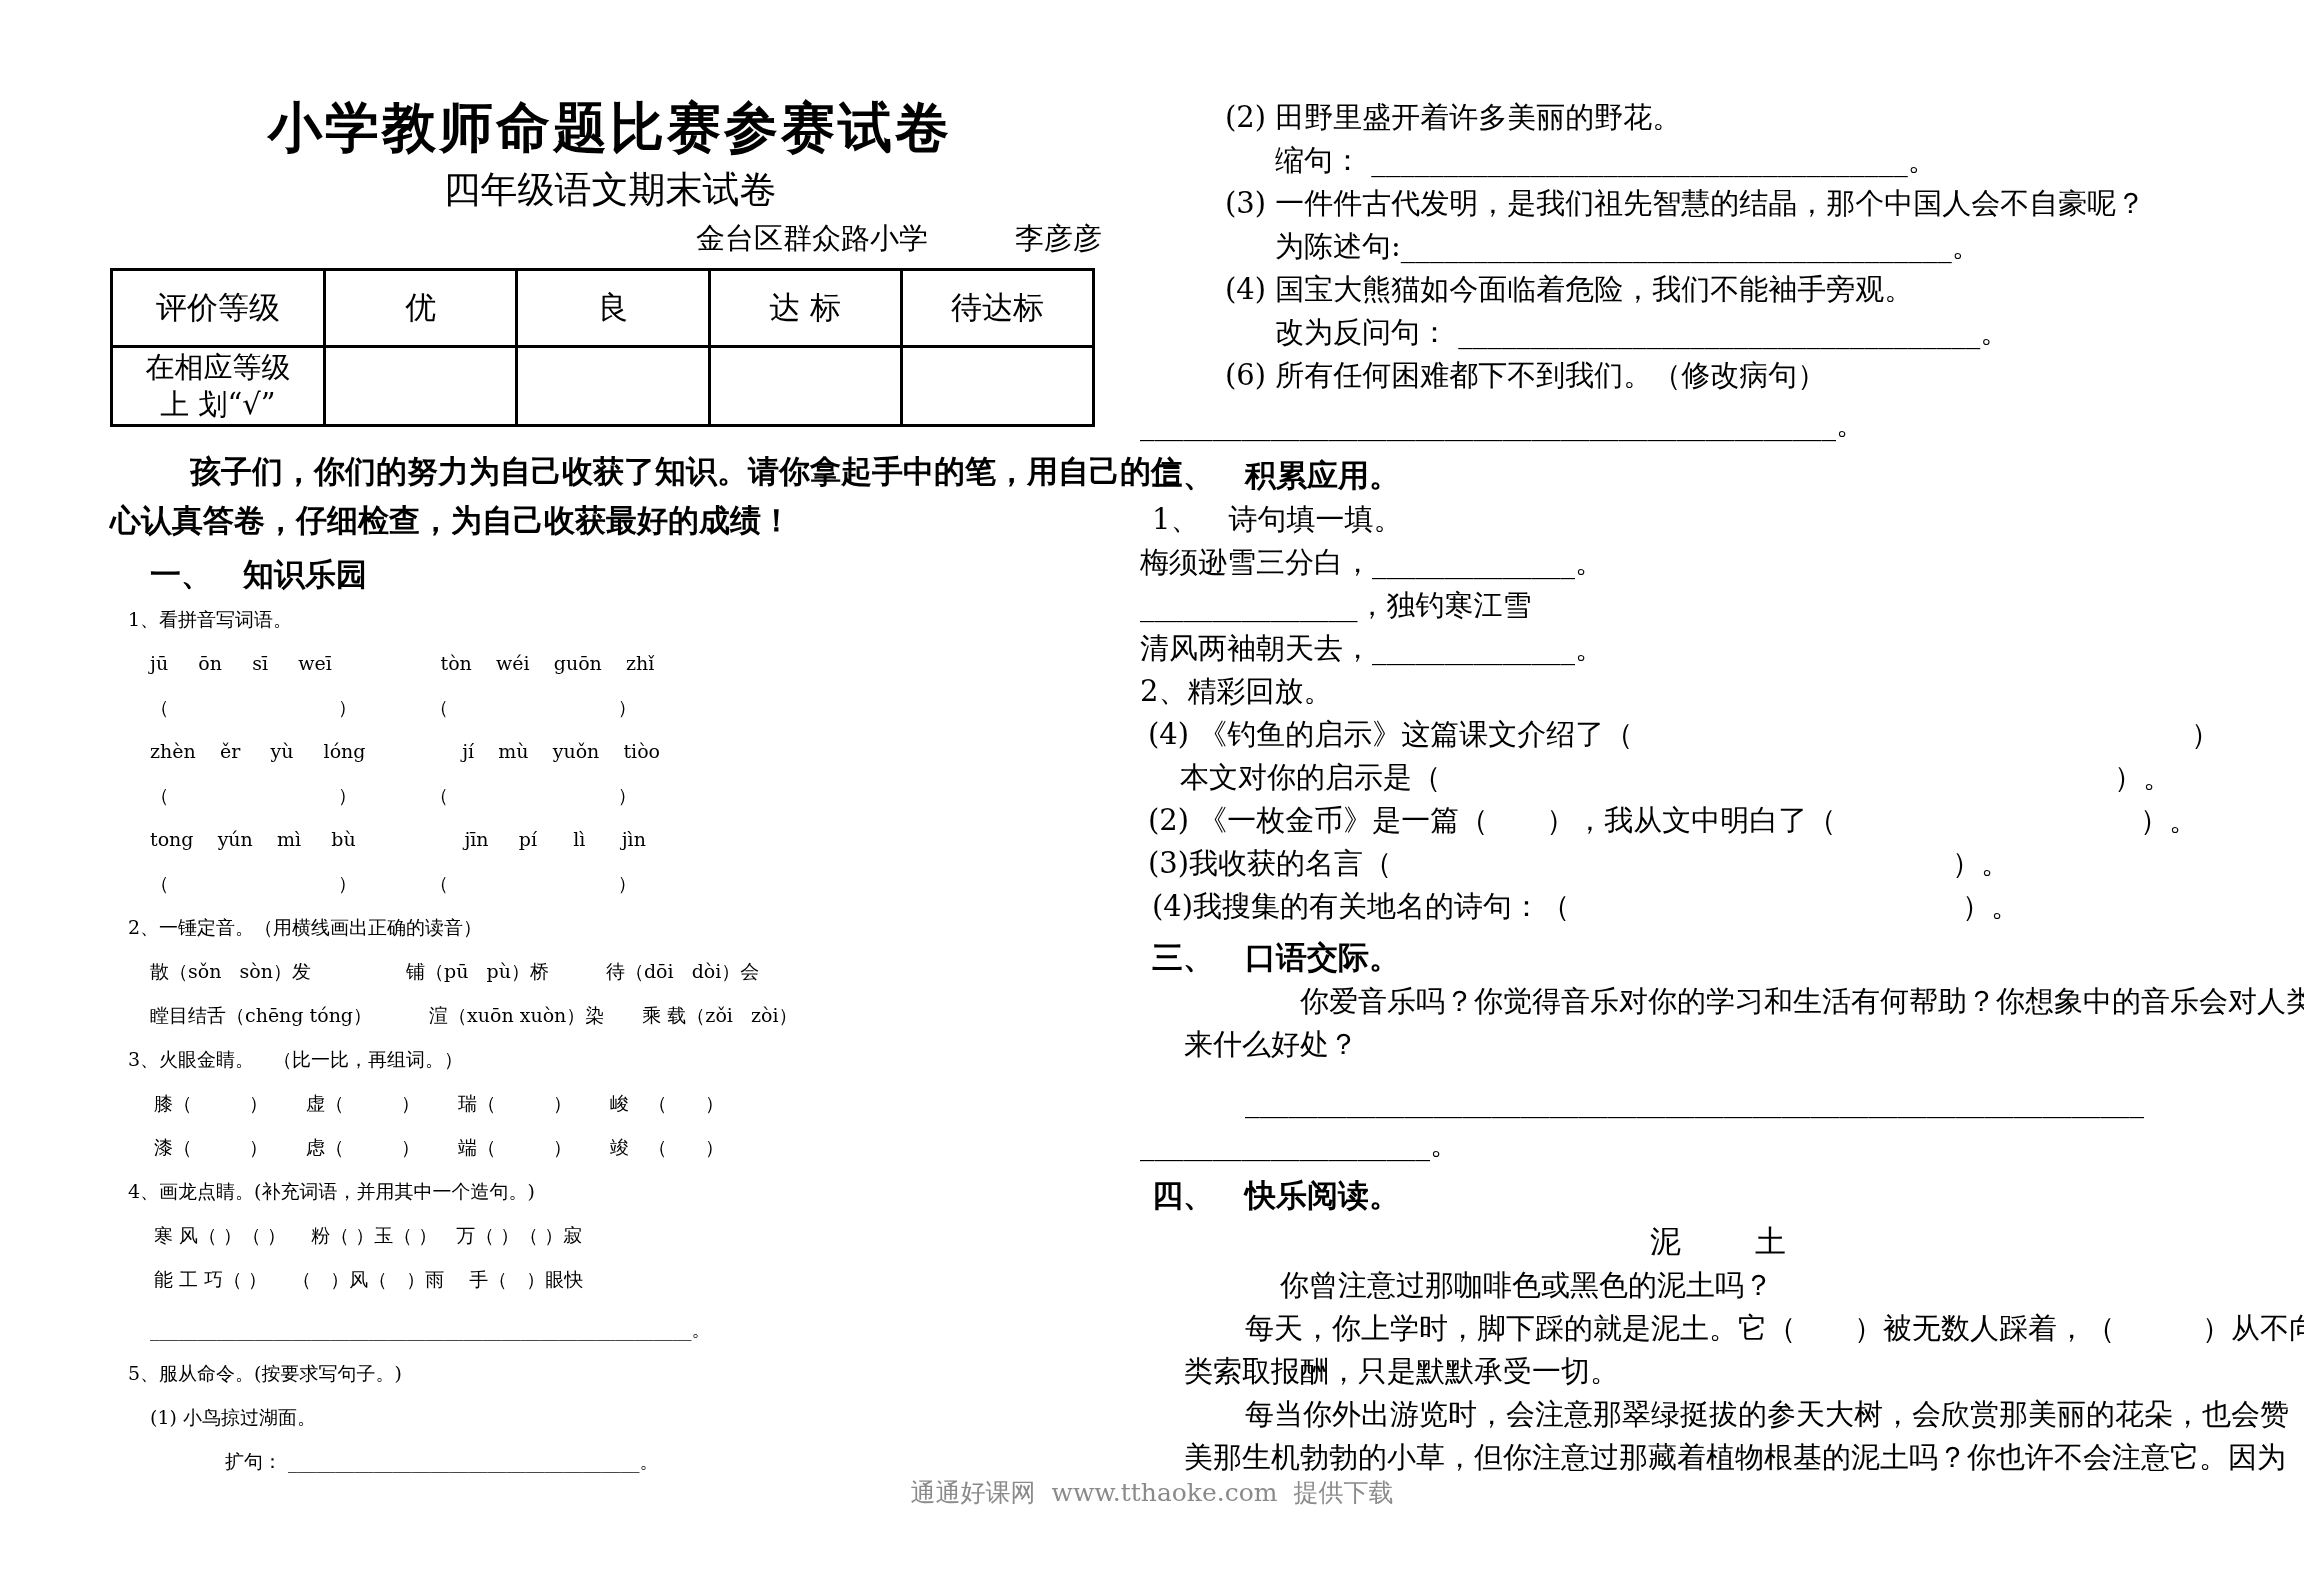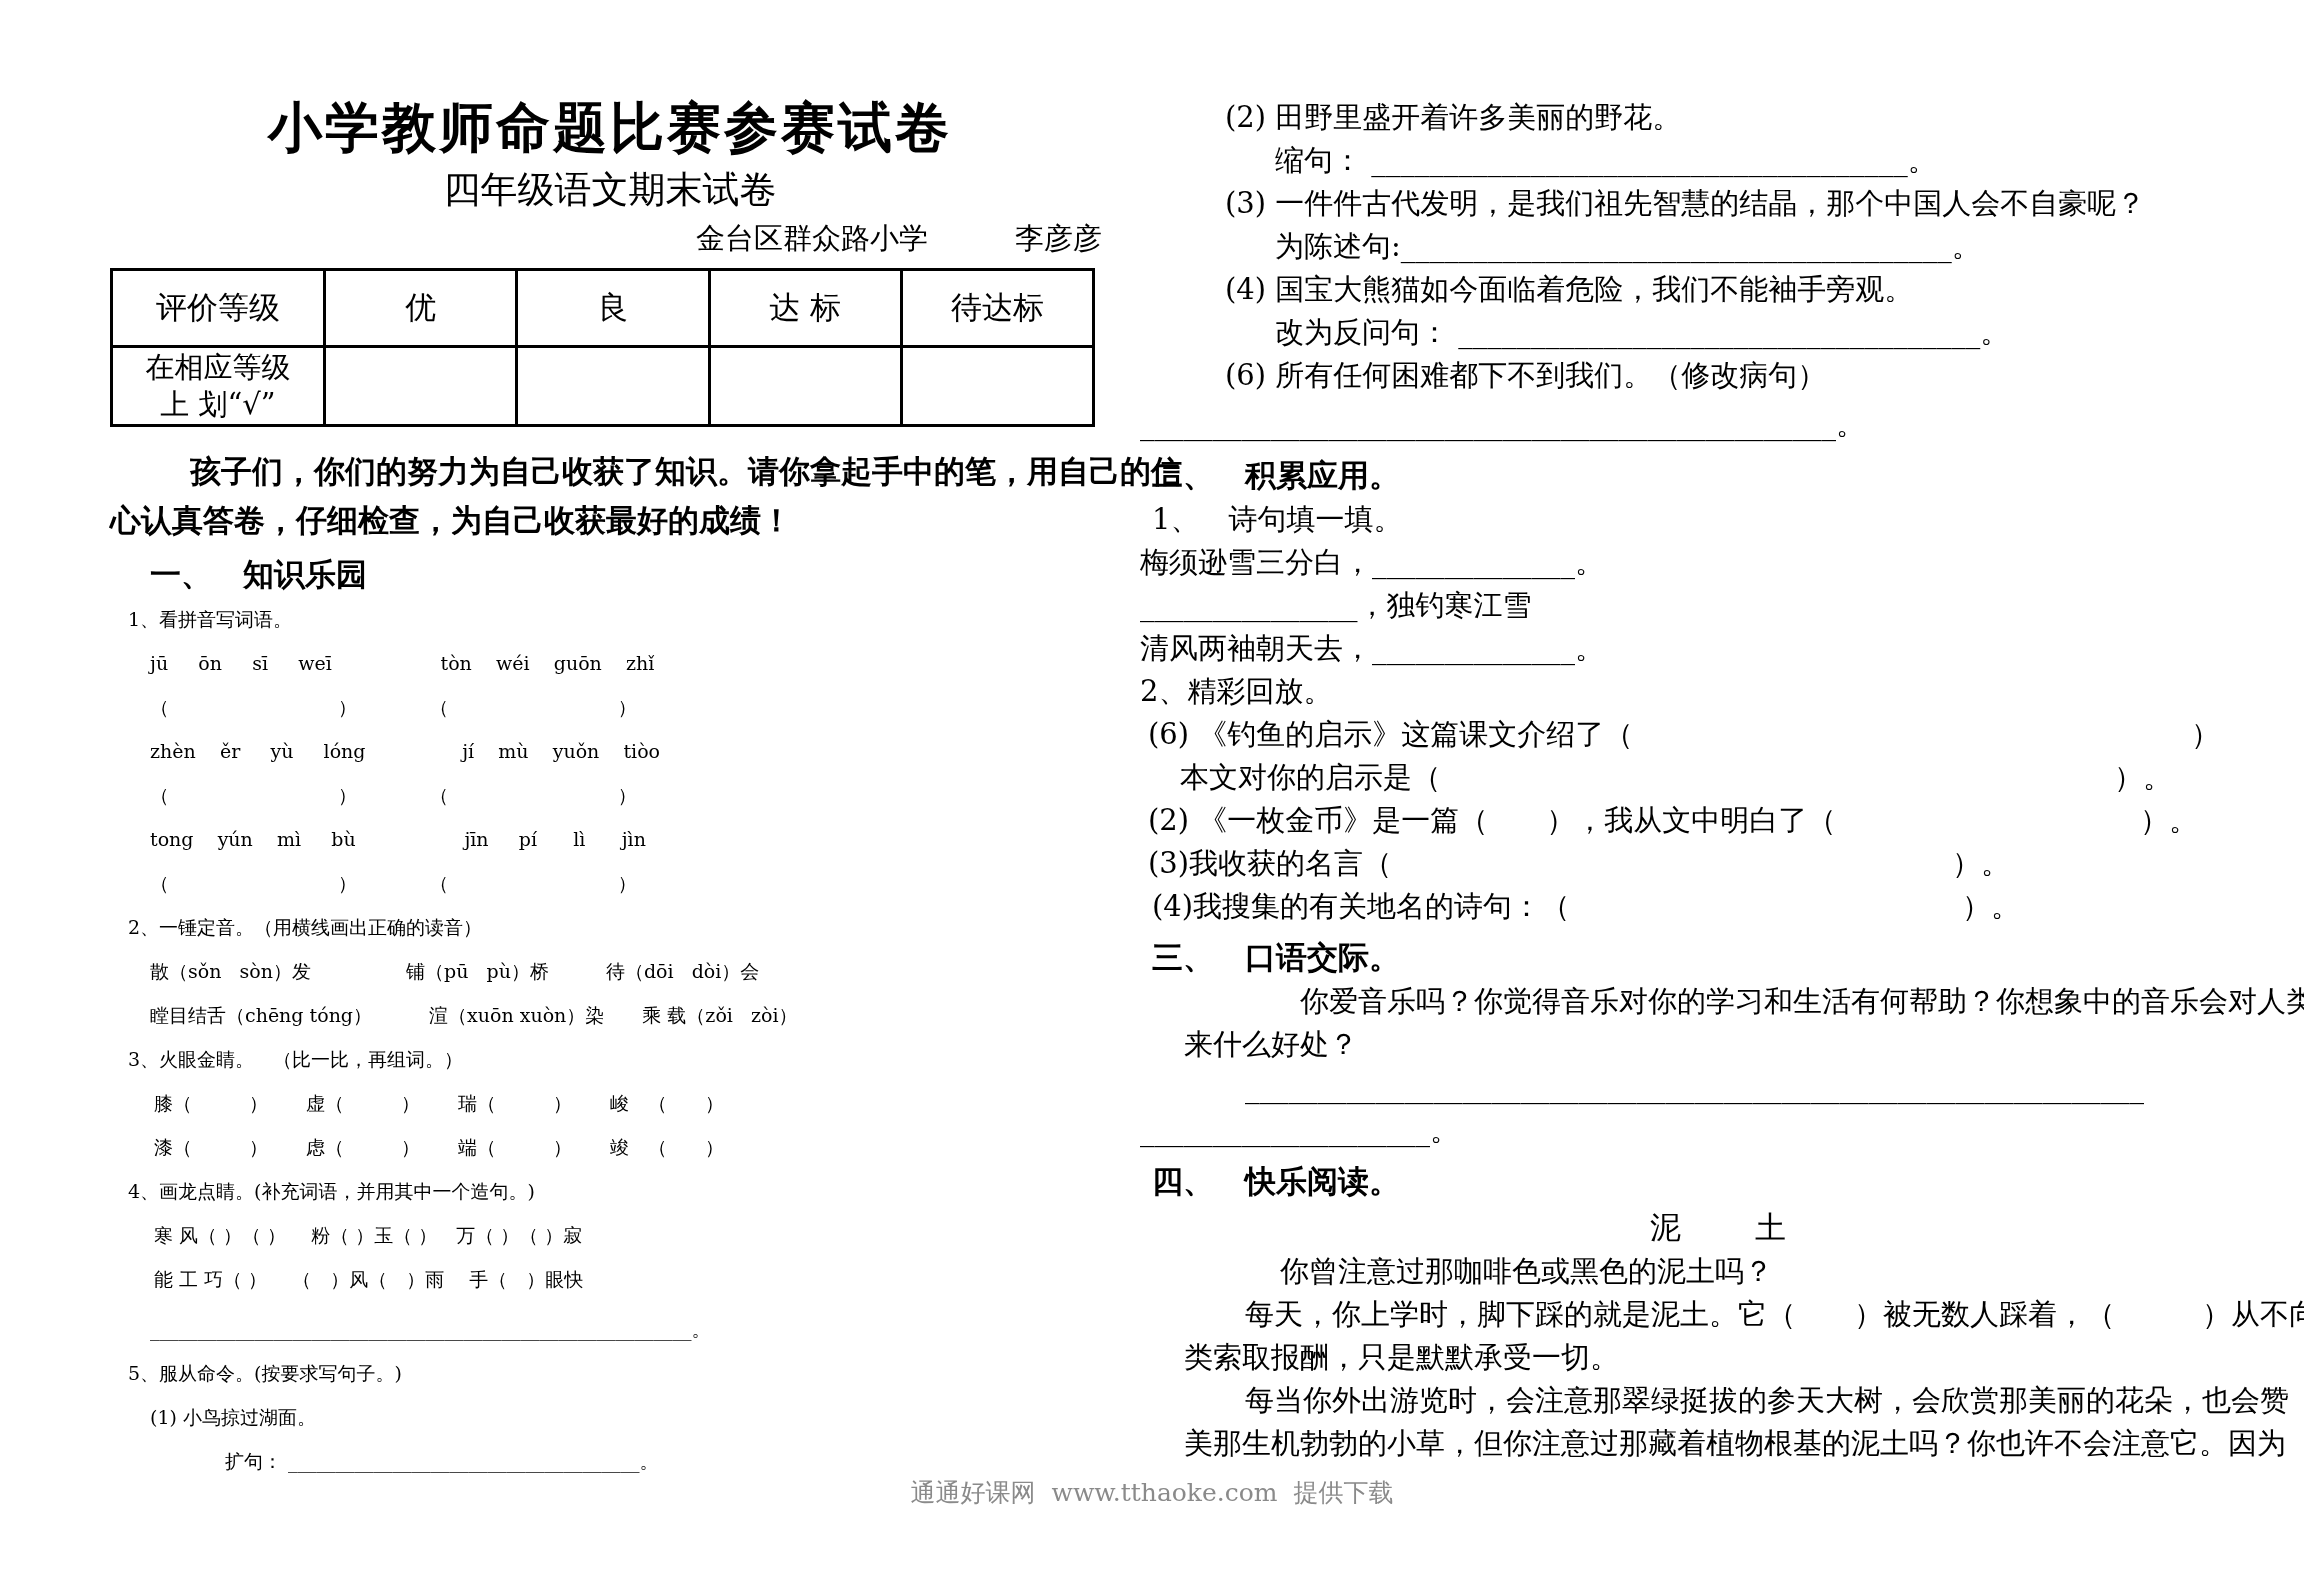--- a/index.html
+++ b/index.html
@@ -19,21 +19,21 @@
   table.rating td{border:3px solid #000;text-align:center;vertical-align:middle;font-size:31px;}
   table.rating tr.hd td{height:72px;}
   table.rating tr.bd td{height:74px;}
   td.c1{width:208px;}
   .cell-2line{font-size:29px;line-height:37px;white-space:pre;}
   .intro{font-weight:bold;font-size:31px;line-height:49px;margin-top:20px;white-space:pre;}
   .ind80{padding-left:80px;}
   .ml12{margin-left:12px;} .ml18{margin-left:18px;} .ml40{margin-left:40px;}
   .ml44{margin-left:44px;} .ml85{margin-left:85px;} .ml105{margin-left:105px;}
   .ml115{margin-left:115px;} .ml135{margin-left:135px;} .ml140{margin-left:140px;} .ml160{margin-left:160px;}
-  .mt6{margin-top:6px;} .mt10{margin-top:0;}
+  .mt6{margin-top:6px;} .mt10{margin-top:14px;}
   .sechead{font-size:31px;line-height:46px;font-weight:bold;white-space:pre;}
   .split{display:flex;justify-content:space-between;white-space:pre;}
   .sp-a{width:1072px;margin-left:8px;}
   .sp-b{width:992px;margin-left:40px;}
   .sp-c{width:1050px;margin-left:8px;}
   .sp-d{width:862px;margin-left:8px;}
   .sp-e{width:868px;margin-left:12px;}
   .essay-title{font-size:31px;text-align:center;line-height:46px;letter-spacing:4px;}
   .footer{position:absolute;top:1476px;left:50%;transform:translateX(-50%);
     font-size:25px;color:#8a8a8a;white-space:pre;font-family:"DejaVu Serif","Liberation Serif",serif;}
@@ -105,21 +105,21 @@
   <div class="rline mt6">________________________________________________。</div>
 
   <div class="sechead ml12 mt6">二、　积累应用。</div>
   <div class="rline ml12">1、　诗句填一填。</div>
   <div class="rline">梅须逊雪三分白，______________。</div>
   <div class="rline">_______________，独钓寒江雪</div>
   <div class="rline">清风两袖朝天去，______________。</div>
   <div class="rline">2、精彩回放。</div>
 
   <div class="rline split sp-a">
-    <span>(6) 《钓鱼的启示》这篇课文介绍了（</span>
+    <span>(4) 《钓鱼的启示》这篇课文介绍了（</span>
     <span>）</span>
   </div>
   <div class="rline split sp-b">
     <span>本文对你的启示是（</span>
     <span>）。</span>
   </div>
   <div class="rline split sp-c">
     <span>(2) 《一枚金币》是一篇（　　），我从文中明白了（</span>
     <span>）。</span>
   </div>

